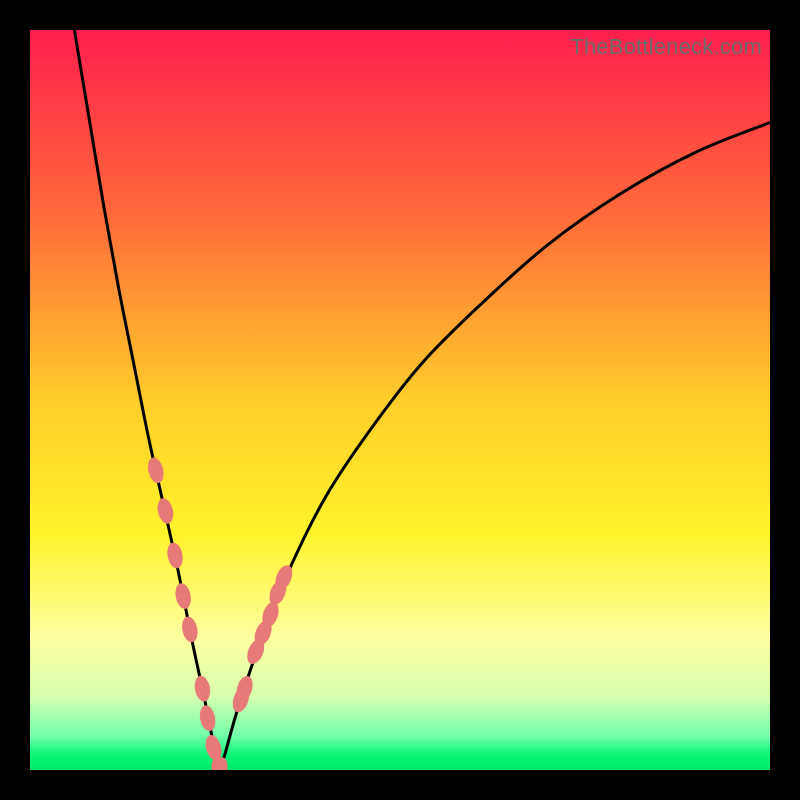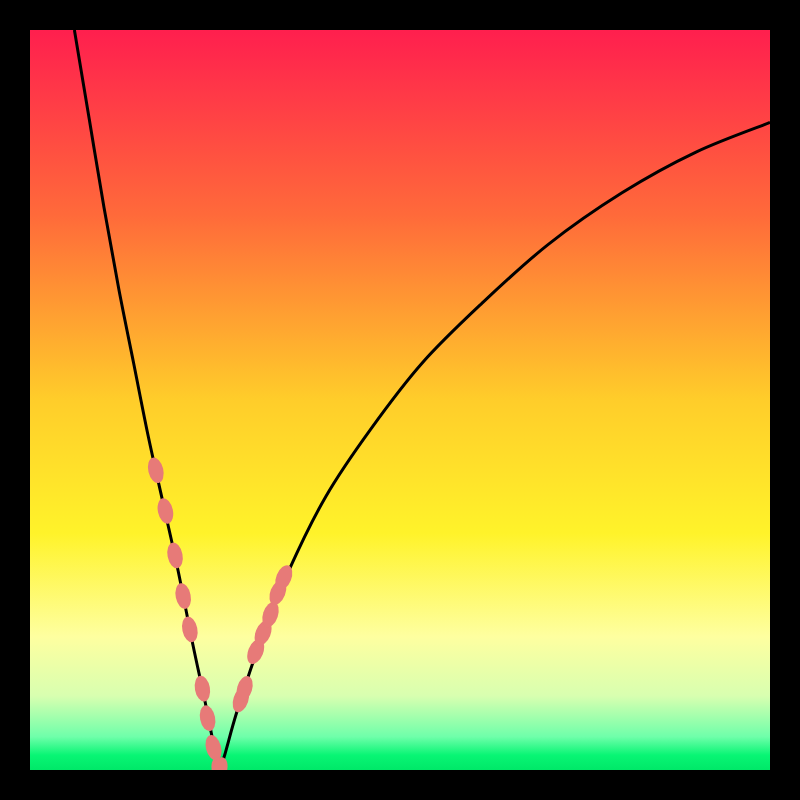--- a/index.html
+++ b/index.html
@@ -84,14 +84,15 @@
           <ellipse cx="210.89999999999998" cy="669.7" rx="13" ry="7.5" fill="#e77a78" transform="rotate(-71.56505117707796 210.89999999999998 669.7)"></ellipse>
           <ellipse cx="214.6" cy="658.6" rx="13" ry="7.5" fill="#e77a78" transform="rotate(-73.3007557660064 214.6 658.6)"></ellipse>
           <ellipse cx="225.7" cy="621.6" rx="13" ry="7.5" fill="#e77a78" transform="rotate(-68.19859051364817 225.7 621.6)"></ellipse>
           <ellipse cx="233.1" cy="603.1" rx="13" ry="7.5" fill="#e77a78" transform="rotate(-68.19859051364817 233.1 603.1)"></ellipse>
           <ellipse cx="240.5" cy="584.6" rx="13" ry="7.5" fill="#e77a78" transform="rotate(-71.56505117707802 240.5 584.6)"></ellipse>
           <ellipse cx="247.9" cy="562.4" rx="13" ry="7.5" fill="#e77a78" transform="rotate(-68.19859051364817 247.9 562.4)"></ellipse>
           <ellipse cx="253.82" cy="547.6" rx="13" ry="7.5" fill="#e77a78" transform="rotate(-68.19859051364817 253.82 547.6)"></ellipse>
         </g>
     </svg>
 
+    <div class="watermark">TheBottleneck.com</div>
   </div>
 </div>
 
 </body></html>

